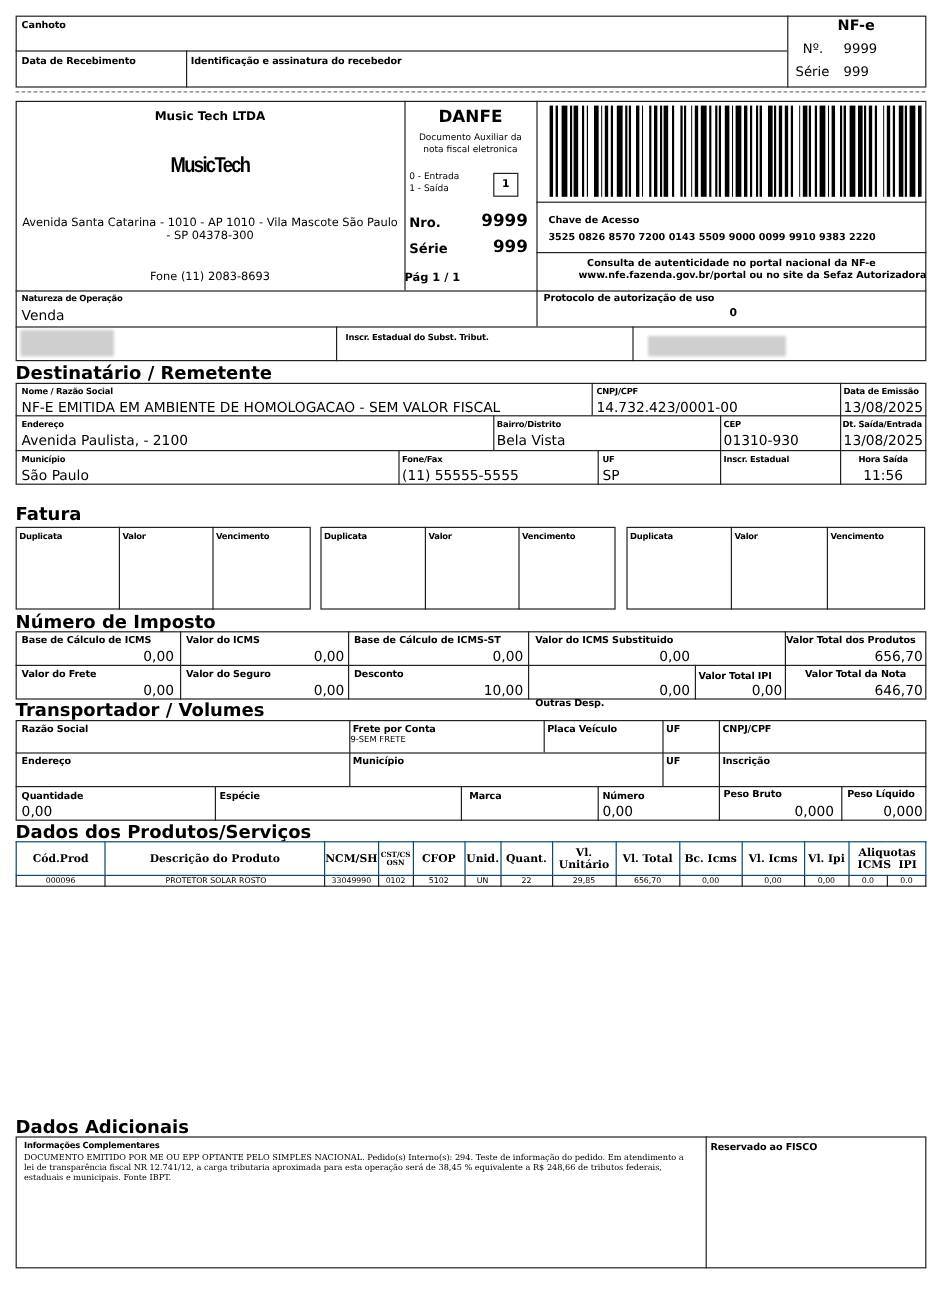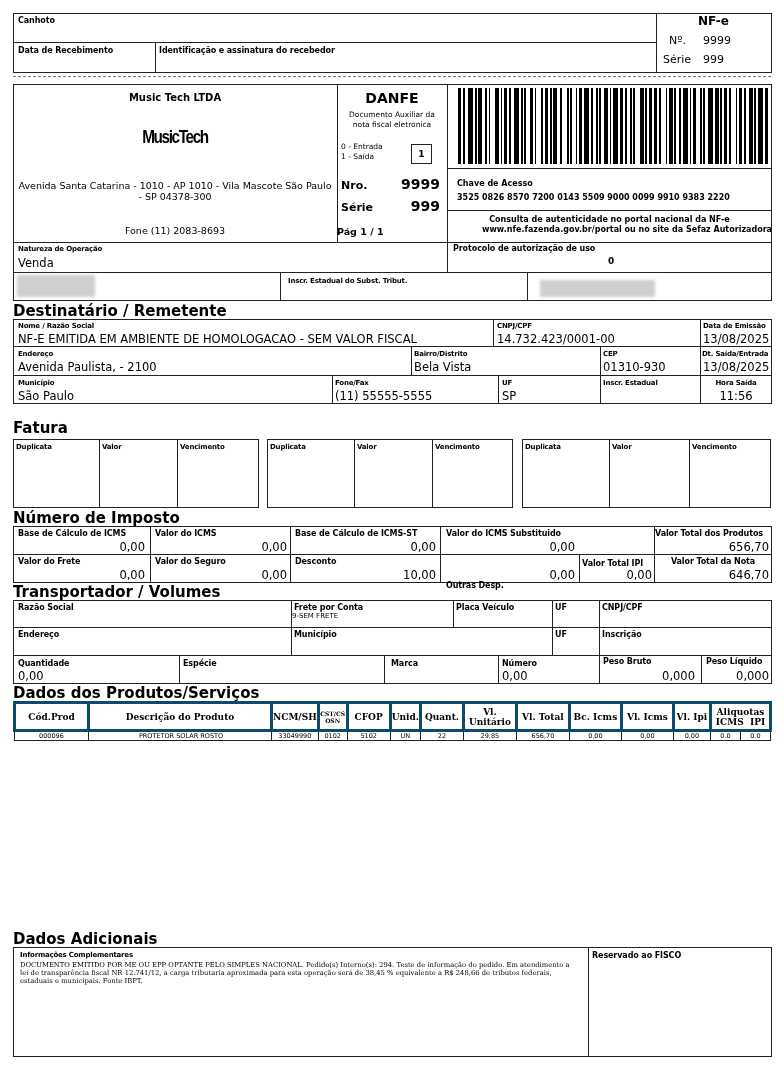--- a/index.html
+++ b/index.html
@@ -9,21 +9,21 @@
   .lbl { font-size: 8px; font-weight: bold; font-family: "DejaVu Sans", sans-serif; position: absolute; white-space: nowrap; letter-spacing: -0.1px; }
   .lbl-s { font-size: 7px; font-weight: bold; position: absolute; white-space: nowrap; letter-spacing: -0.2px; }
   .val { font-size: 11.5px; position: absolute; white-space: nowrap; }
   .valr { font-size: 11.5px; position: absolute; white-space: nowrap; text-align: right; }
   .vline { position: absolute; width: 1px; background: #222; }
   .hline { position: absolute; height: 1px; background: #222; }
   .sec { position: absolute; font-size: 15px; font-weight: bold; left: 13px; white-space: nowrap; }
   .dash { position: absolute; left: 13px; width: 758px; top: 76px; border-top: 1px dashed #777; }
   .blur { position: absolute; background: #cfcfcf; filter: blur(1.5px); }
   table.prod { position: absolute; left: 13px; top: 701px; width: 759px; border-collapse: collapse; font-family: "DejaVu Serif", serif; }
-  table.prod th { font-size: 9px; font-weight: bold; border: 3px solid #0c4a6e; height: 28px; text-align: center; }
+  table.prod th { font-size: 9px; font-weight: bold; border: 1px solid #0c4a6e; height: 28px; text-align: center; }
   table.prod td { font-size: 6.5px; border: 1px solid #222; height: 9px; text-align: center; font-family: "DejaVu Sans", sans-serif; }
   .barcode { position: absolute; left: 458px; top: 88px; width: 310px; height: 76px; display: flex; align-items: stretch; }
   .barcode span { display: block; background: #000; height: 100%; }
 </style>
 </head>
 <body>
 
 <div class="box" style="left:13px;top:13px;width:759px;height:60px;"></div>
 <div class="hline" style="left:13px;top:42px;width:643px;"></div>
 <div class="vline" style="left:656px;top:13px;height:60px;"></div>

